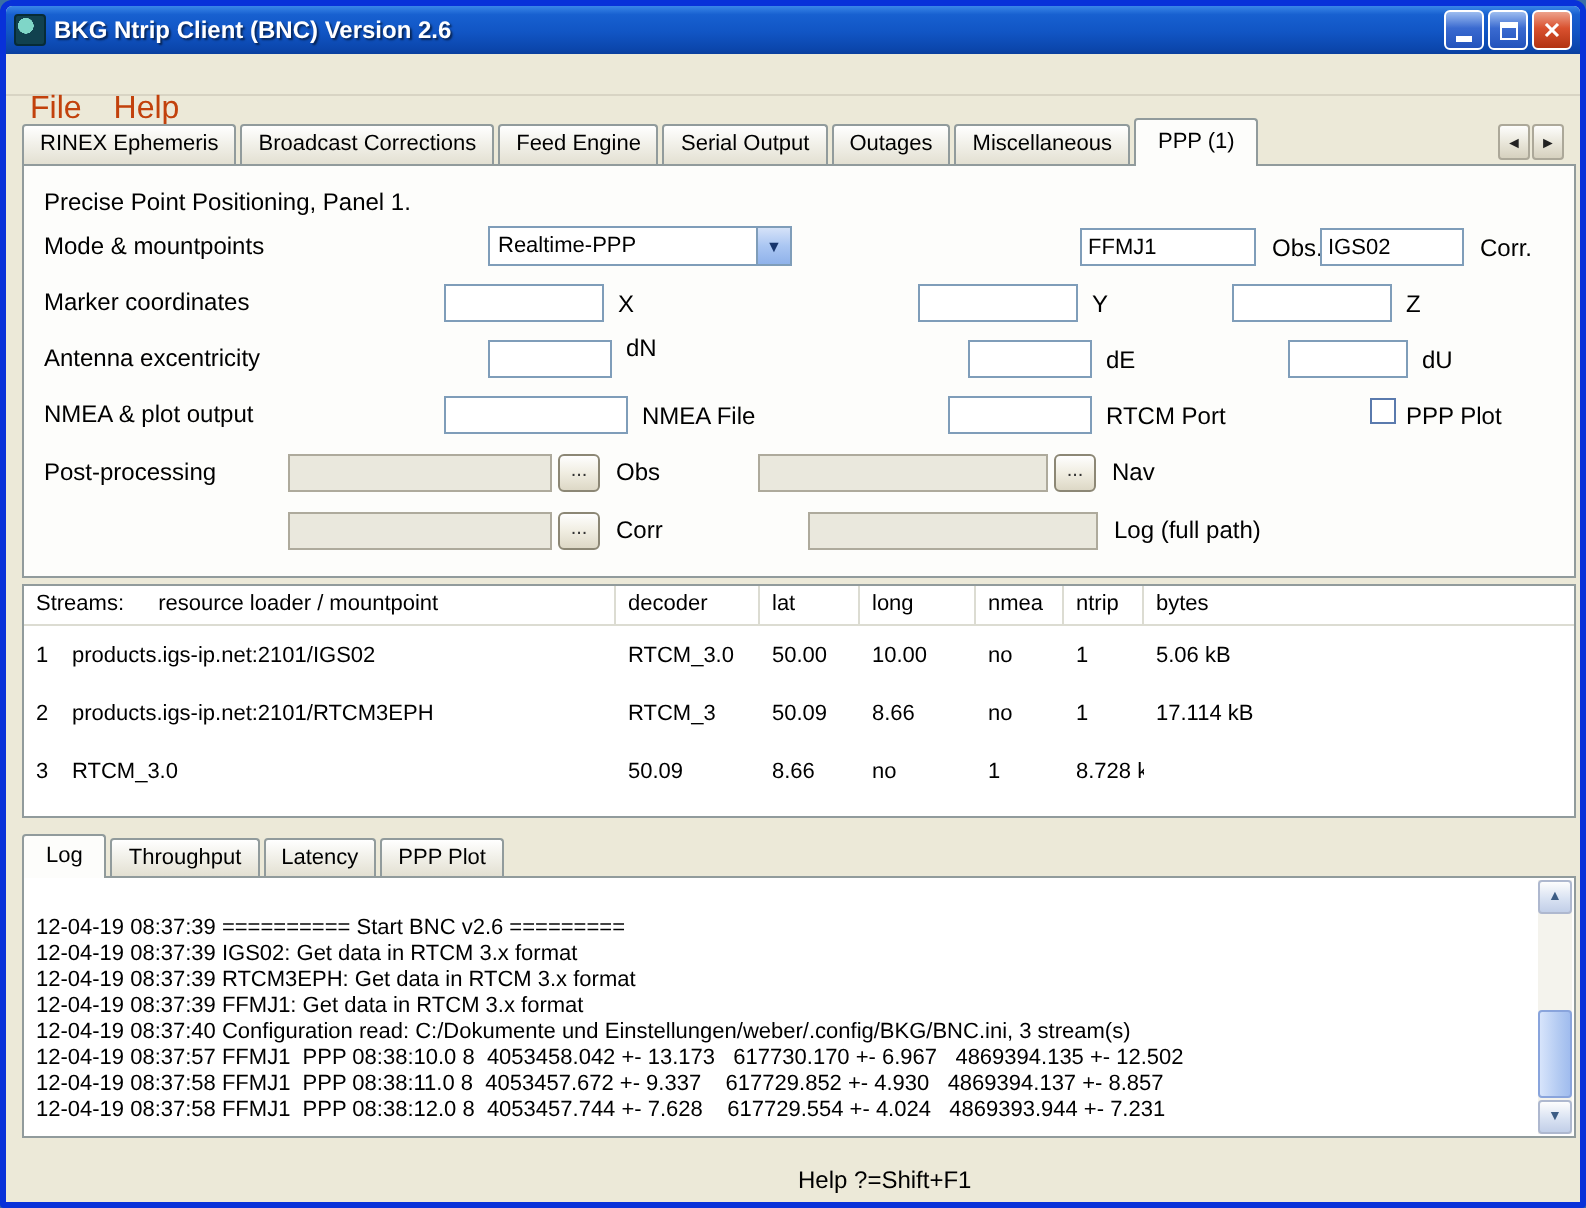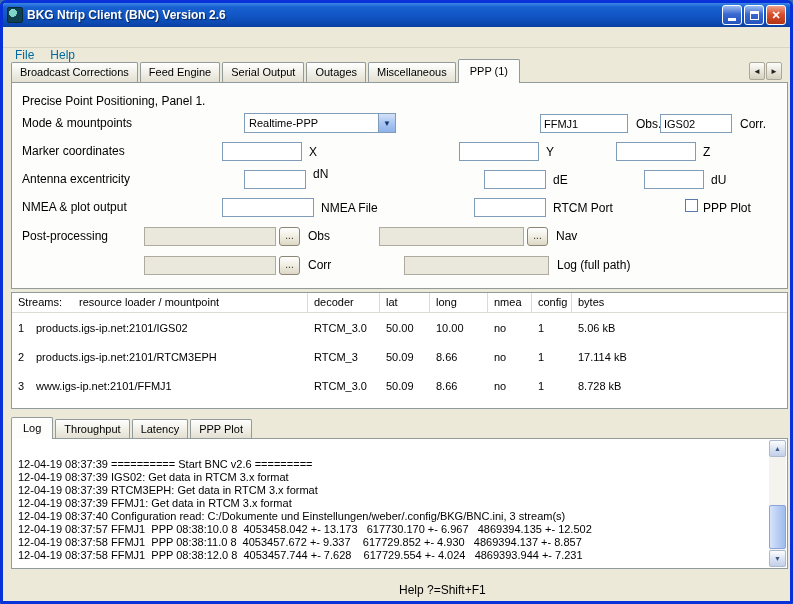--- a/index.html
+++ b/index.html
@@ -20,21 +20,21 @@
   .tb-btn { width:20px; height:20px; margin-left:2px; border:1px solid #fff; border-radius:3px;
     display:flex; align-items:center; justify-content:center; color:#fff; font-size:11px; font-weight:bold; cursor:default; }
   .tb-min,.tb-max { background:linear-gradient(180deg,#9dbdf0,#3a6ad0 45%,#2353bc); }
   .tb-close { background:linear-gradient(180deg,#eda28c,#d9512f 45%,#b23312); }
   .glyph-min { width:8px; height:3px; background:#fff; margin-top:9px; }
   .glyph-max { width:9px; height:9px; border:1px solid #fff; border-top:3px solid #fff; }
 
   
   .menubar { position:absolute; left:0; top:24px; right:0; height:21px; display:flex; align-items:center;
     padding-left:4px; border-bottom:1px solid #d8d4c4; }
-  .menu-item { font-size:12px; color:#0369a1; padding:2px 8px;margin-top:36px; }
+  .menu-item { font-size:16px; color:#c2410c; padding:2px 8px;margin-top:36px; }
 
   
   .tabbar { position:absolute; top:56px; left:8px; right:8px; height:24px; display:flex; align-items:flex-end; }
   .tab { height:20px; line-height:19px; padding:0 8px; font-size:11px; white-space:nowrap;
     background:linear-gradient(180deg,#ffffff,#f2f1ea 45%,#e3e0d2); border:1px solid #919b9c; border-bottom:none;
     border-radius:2px 2px 0 0; margin-right:2px; margin-bottom:1px; color:#000; }
   .tab.active { height:24px; line-height:22px; margin-bottom:0; background:#fdfdfb; padding:0 11px; position:relative; z-index:3; }
   .tab-arrows { position:absolute; right:0; bottom:3px; display:flex; }
   .arrow-btn { width:16px; height:18px; border:1px solid #aca899; border-radius:2px; margin-left:1px;
     background:linear-gradient(180deg,#fdfdfc,#e8e5d8 55%,#d6d1bf); font-size:8px; color:#222;
@@ -112,20 +112,21 @@
       <span class="tb-btn tb-close">✕</span>
     </span>
   </div>
 
   <div class="menubar">
     <span class="menu-item">File</span>
     <span class="menu-item">Help</span>
   </div>
 
   <div class="tabbar">
+    <div class="tab">RINEX Ephemeris</div>
     <div class="tab">Broadcast Corrections</div>
     <div class="tab">Feed Engine</div>
     <div class="tab">Serial Output</div>
     <div class="tab">Outages</div>
     <div class="tab">Miscellaneous</div>
     <div class="tab active">PPP (1)</div>
     <div class="tab-arrows">
       <span class="arrow-btn">◄</span>
       <span class="arrow-btn">►</span>
     </div>
@@ -186,21 +187,21 @@
   <div class="streams">
     <div class="st-header">
       <div>
         <span>Streams:</span>
         <span class="hdr-mount-extra">resource loader / mountpoint</span>
       </div>
       <div>decoder</div>
       <div>lat</div>
       <div>long</div>
       <div>nmea</div>
-      <div>config</div>
+      <div>ntrip</div>
       <div>bytes</div>
     </div>
     <div class="st-row">
       <span class="cnum">1</span>
       <span>products.igs-ip.net:2101/IGS02</span>
       <span>RTCM_3.0</span>
       <span>50.00</span>
       <span>10.00</span>
       <span>no</span>
       <span>1</span>
@@ -211,21 +212,20 @@
       <span>products.igs-ip.net:2101/RTCM3EPH</span>
       <span>RTCM_3</span>
       <span>50.09</span>
       <span>8.66</span>
       <span>no</span>
       <span>1</span>
       <span>17.114 kB</span>
     </div>
     <div class="st-row">
       <span class="cnum">3</span>
-      <span>www.igs-ip.net:2101/FFMJ1</span>
       <span>RTCM_3.0</span>
       <span>50.09</span>
       <span>8.66</span>
       <span>no</span>
       <span>1</span>
       <span>8.728 kB</span>
     </div>
   </div>
 
   <div class="log-tabbar">

